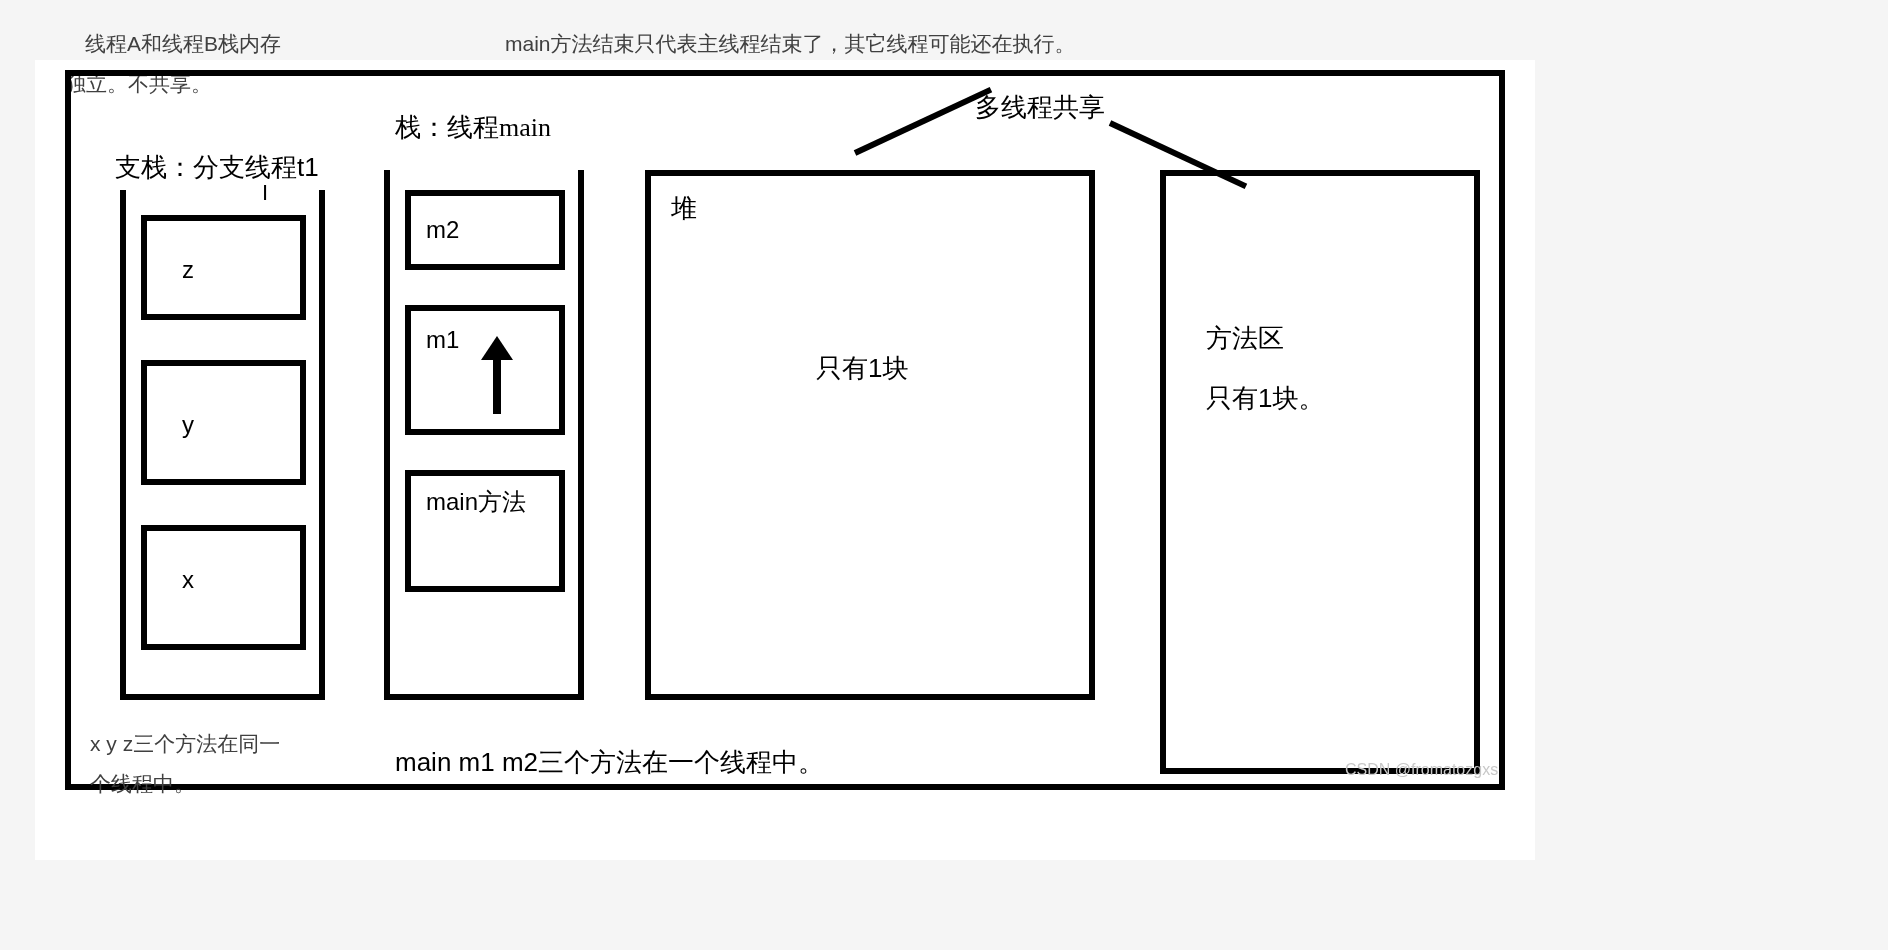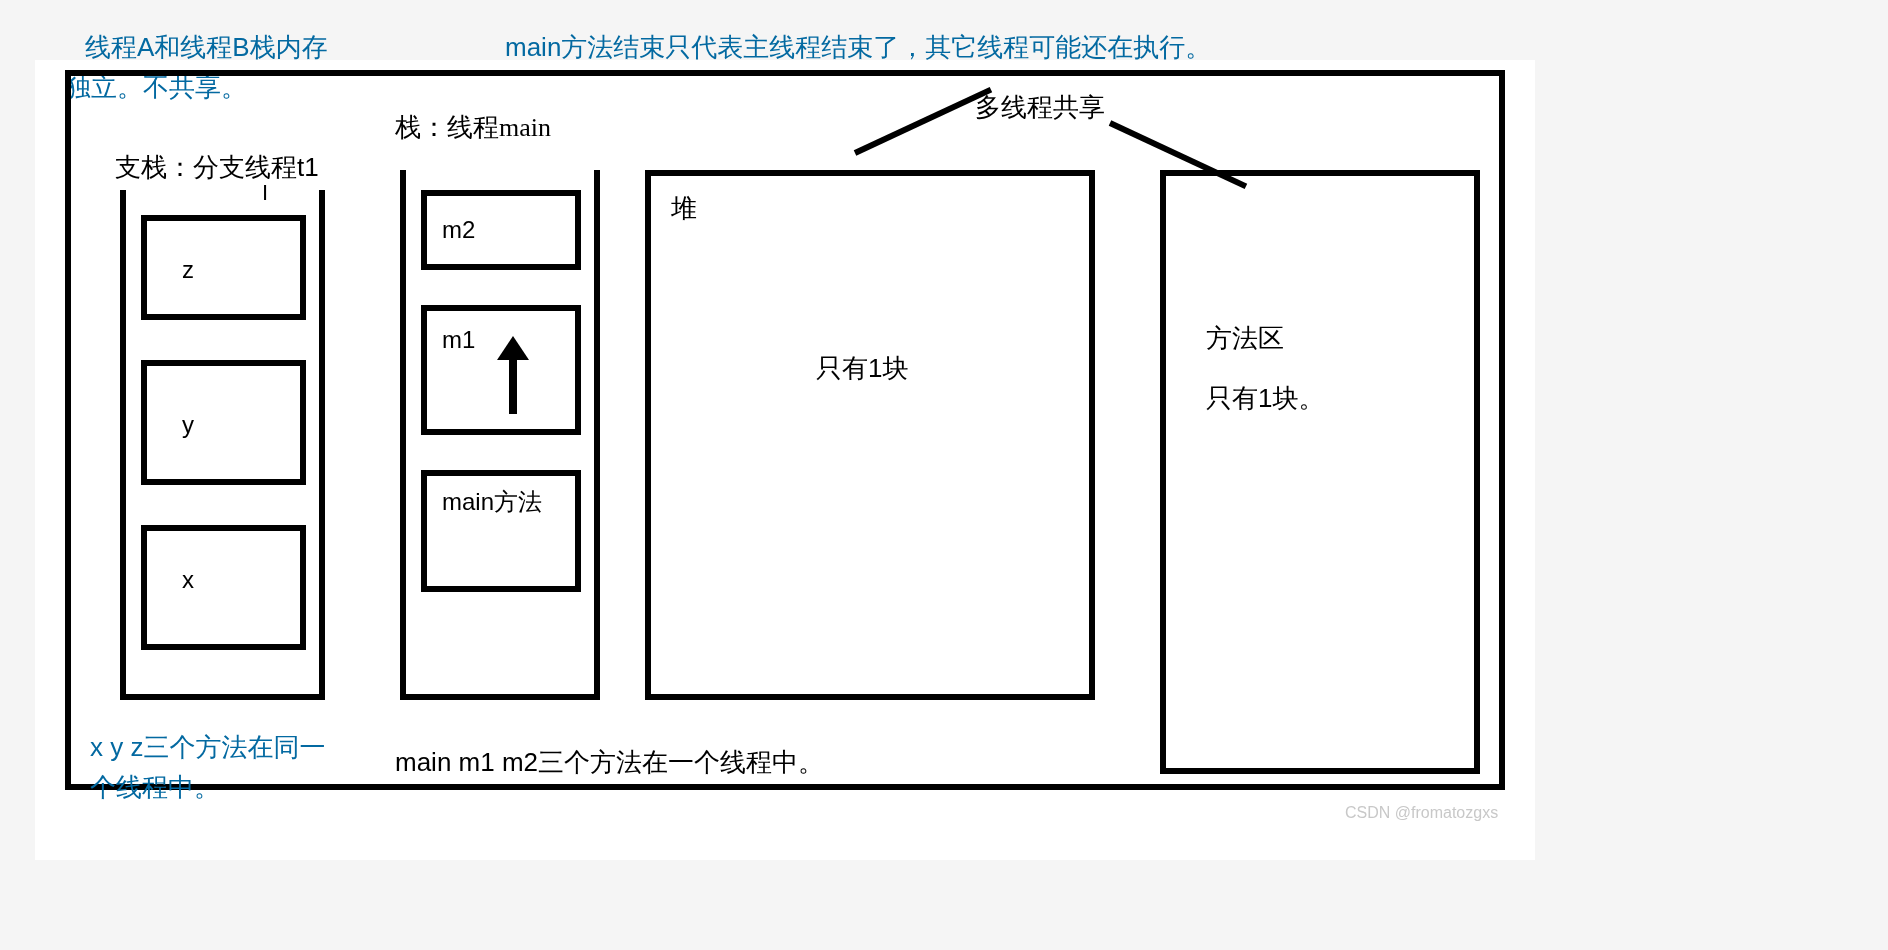--- a/index.html
+++ b/index.html
@@ -14,22 +14,22 @@
   }
   .canvas {
     position: absolute;
     top: 60px;
     left: 35px;
     width: 1500px;
     height: 800px;
     background: #fff;
   }
   .red-text {
-    color: #0369a1;
-    font-size: 26px;
+    color: #404040;
+    font-size: 21px;
     position: absolute;
   }
   .black-text {
     color: #000;
     font-size: 26px;
     position: absolute;
   }
   .outer-box {
     position: absolute;
     border: 6px solid #000;
@@ -110,21 +110,21 @@
     <div class="stack-frame" style="left:15px; top:170px; width:165px; height:125px;">
       <div class="frame-label" style="left:35px; top:45px;">y</div>
     </div>
     <div class="stack-frame" style="left:15px; top:335px; width:165px; height:125px;">
       <div class="frame-label" style="left:35px; top:35px;">x</div>
     </div>
   </div>
 
   <div class="black-text" style="left:360px; top:50px;font-family:Liberation Serif, serif;">栈：线程main</div>
 
-  <div class="stack-container" style="left:365px; top:110px; width:200px; height:530px;padding-left:46px;">
+  <div class="stack-container" style="left:349px; top:110px; width:200px; height:530px;padding-left:46px;">
     <div class="stack-frame" style="left:15px; top:20px; width:160px; height:80px;">
       <div class="frame-label" style="left:15px; top:20px;">m2</div>
     </div>
     <div class="stack-frame" style="left:15px; top:135px; width:160px; height:130px;">
       <div class="frame-label" style="left:15px; top:15px;">m1</div>
       <div class="arrow-up" style="left:70px; top:25px;">
         <div class="head"></div>
         <div class="shaft"></div>
       </div>
     </div>
@@ -146,15 +146,15 @@
   </div>
 
   <div class="heap-box" style="left:1125px; top:110px; width:320px; height:604px;">
     <div class="black-text" style="left:40px; top:145px; position:absolute;">方法区</div>
     <div class="black-text" style="left:40px; top:205px; position:absolute;">只有1块。</div>
   </div>
 
   <div class="red-text" style="left:55px; top:670px;">x y z三个方法在同一</div>
   <div class="red-text" style="left:55px; top:710px;">个线程中。</div>
 
-  <div class="watermark" style="left:1310px; top:744px;text-align:right;">CSDN @fromatozgxs</div>
+  <div class="watermark" style="left:1310px; top:701px;text-align:right;">CSDN @fromatozgxs</div>
 
 </div>
 
 </body></html>

